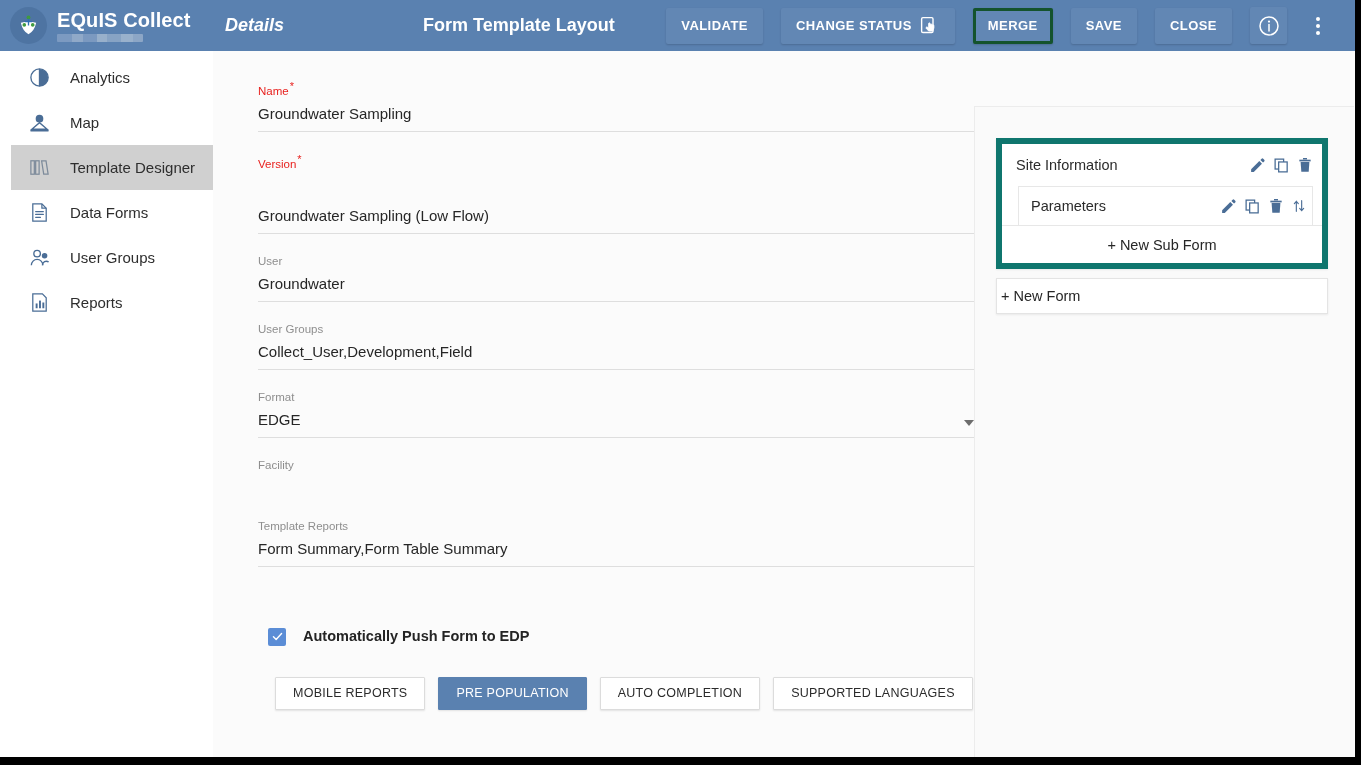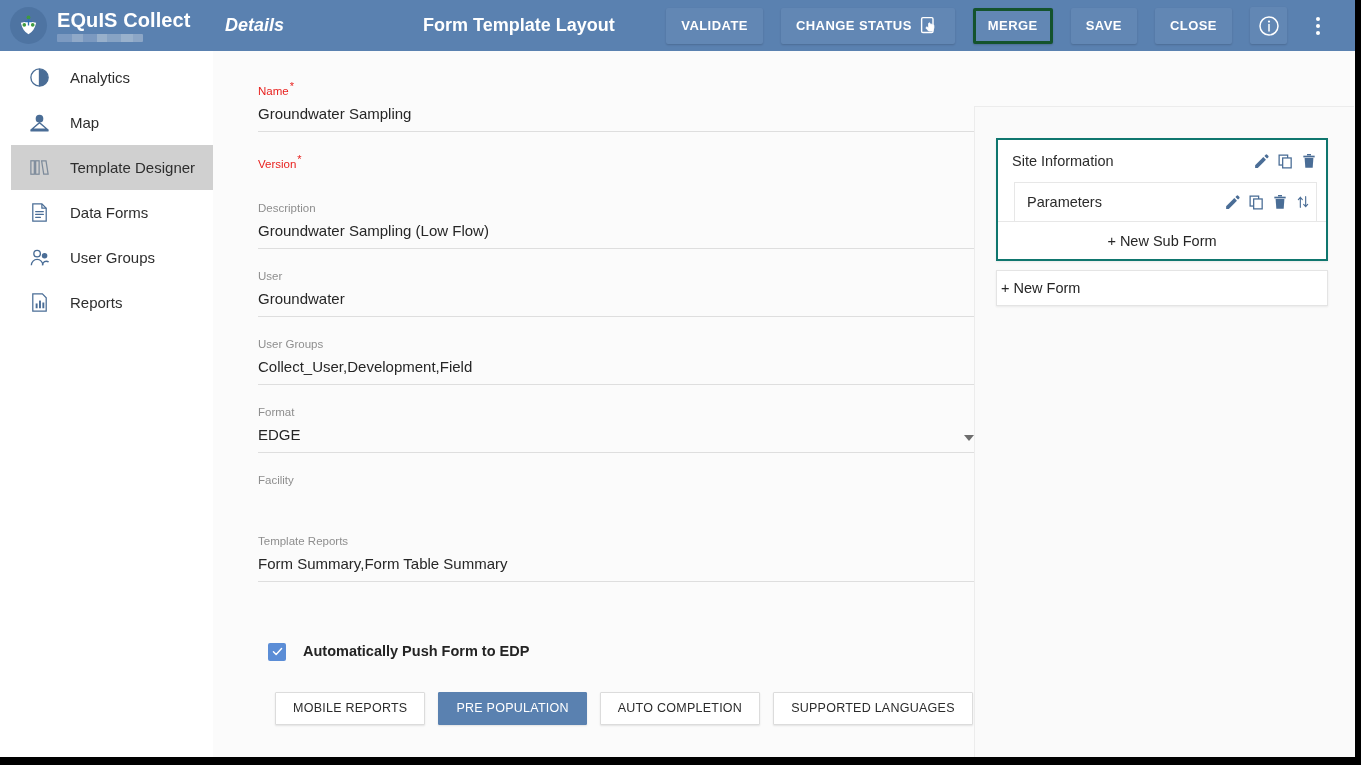--- a/index.html
+++ b/index.html
@@ -299,21 +299,21 @@
     left: 761px; top: 55px;
     width: 380px;
     height: 690px;
     background: #fafafa;
     border-left: 1px solid #ececec;
     border-top: 1px solid #ececec;
   }
   .form-card {
     margin: 31px 26px 0 21px;
     background: #ffffff;
-    border: 2px solid #0f766e;
+    border: 6px solid #0f766e;
     box-shadow: 0 1px 2px rgba(0,0,0,0.07);
   }
   .form-row {
     height: 42px;
     display: flex;
     align-items: center;
     padding: 0 9px 0 14px;
   }
   .form-row-title {
     font-size: 14.5px;
@@ -508,21 +508,20 @@
         <div class="field-value-row">
           <div class="field-value">Groundwater Sampling</div>
         </div>
       </div>
 
       <div class="field sp-sm">
         <div class="field-label required"><span>Version</span><span class="req-star">*</span></div>
       </div>
 
       <div class="field sp-md">
-        <div class="field-label">Description</div>
         <div class="field-value-row">
           <div class="field-value">Groundwater Sampling (Low Flow)</div>
         </div>
       </div>
 
       <div class="field sp-sm">
         <div class="field-label">User</div>
         <div class="field-value-row">
           <div class="field-value">Groundwater</div>
         </div>

